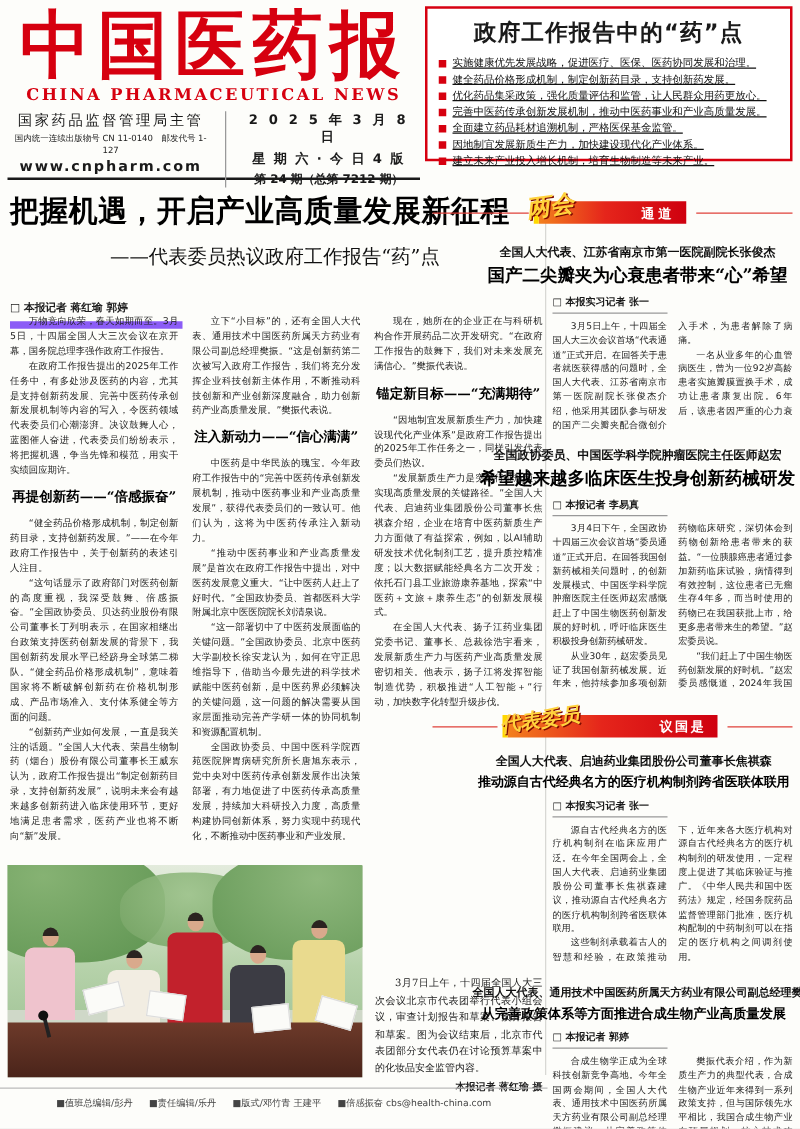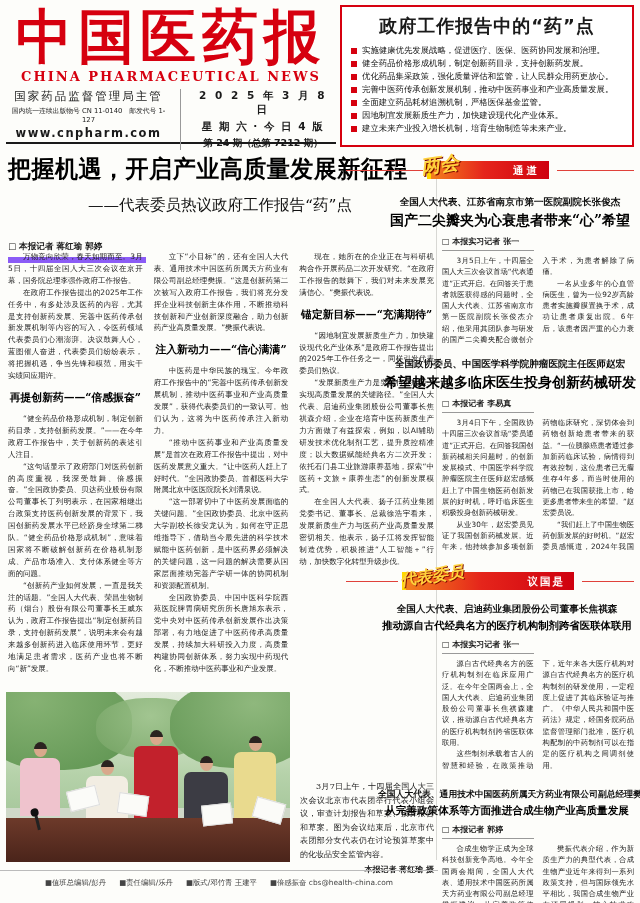--- a/index.html
+++ b/index.html
@@ -17,24 +17,24 @@
   .info-left{text-align:center;padding-right:9px;border-right:1px solid #999;}
   .supervisor{font-size:11.5px;font-weight:normal;letter-spacing:2px;}
   .issn{font-size:6.8px;margin-top:2px;color:#222;}
   .website{font-size:11.5px;font-weight:bold;letter-spacing:1.5px;margin-top:2px;}
   .info-right{padding-left:9px;text-align:center;}
   .date-line{font-size:10.5px;font-weight:bold;letter-spacing:2.5px;}
   .weekday-line{font-size:10.5px;font-weight:bold;letter-spacing:1.5px;margin-top:3px;}
   .issue-line{font-size:9.5px;font-weight:bold;margin-top:3px;}
 
   
-  .highlight-box{position:absolute;left:340px;top:5px;width:294px;height:142px;
+  .highlight-box{position:absolute;left:340px;top:5px;width:294px;height:124px;
     border:2.5px solid #d6000f;background:#fff;box-sizing:border-box;padding:5px 9px 3px;}
   .highlight-title{font-size:18px;font-weight:bold;text-align:center;letter-spacing:1px;margin:2px 0 6px;}
-  .highlight-item{display:flex;align-items:flex-start;font-size:8.4px;line-height:13px;color:#111;font-weight:500;}
+  .highlight-item{display:flex;align-items:flex-start;font-size:8.4px;line-height:13px;color:#111;font-weight:500;text-decoration:underline;}
   .bullet{width:6px;height:6px;background:#d6000f;margin:3.5px 5px 0 0;flex:none;}
 
   
   .main-headline{position:absolute;left:8px;top:153px;width:430px;
     font-family:"DejaVu Serif",serif;font-weight:900;font-size:24px;letter-spacing:0.5px;
     color:#000;white-space:nowrap;transform-origin:left;transform:scaleX(.96);}
   .main-subheadline{position:absolute;left:6px;top:195px;width:428px;text-align:center;
     font-family:"DejaVu Serif",serif;font-size:15.5px;color:#111;}
   .main-byline{position:absolute;left:8px;top:241px;width:138px;font-size:8.6px;font-weight:bold;
     padding-bottom:4px;border-bottom:6px solid #8b5cf6;}

